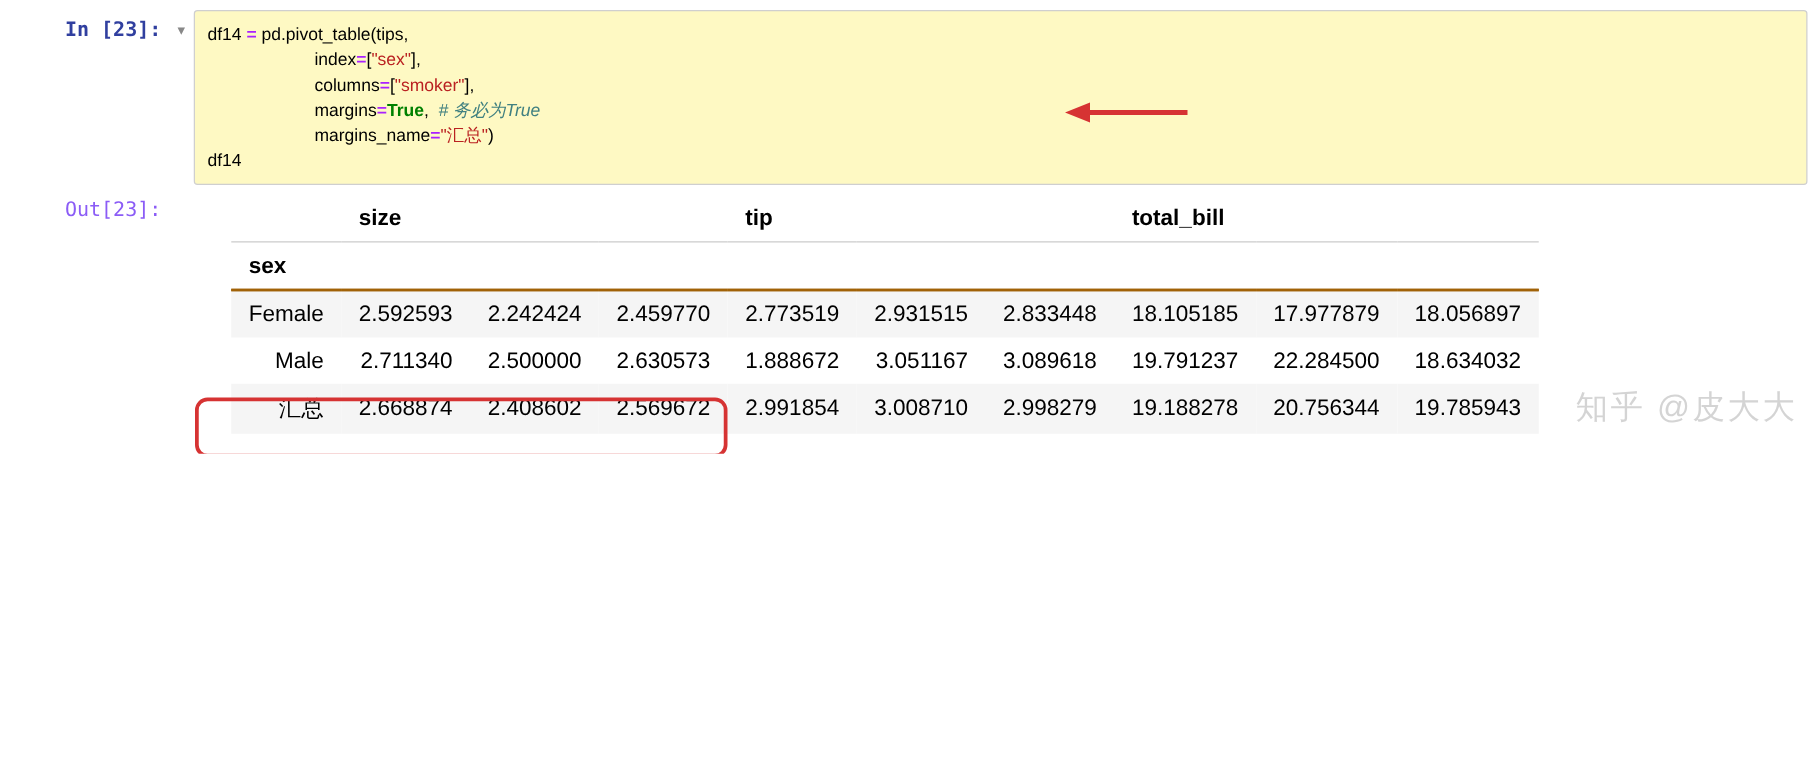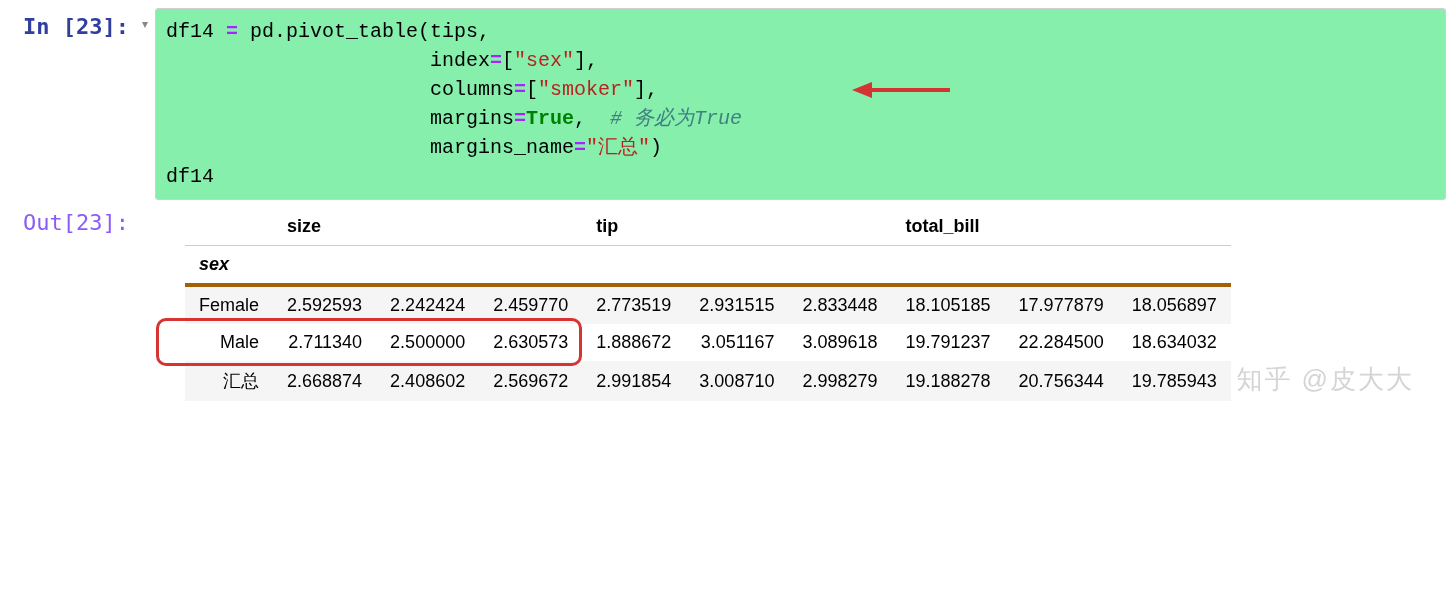--- a/index.html
+++ b/index.html
@@ -6,46 +6,46 @@
     body {
       font-family: "Helvetica Neue", Helvetica, Arial, sans-serif;
       background: #fff;
       width: 1456px;
       padding: 4px 10px;
       position: relative;
     }
     .cell-row { display: flex; align-items: flex-start; margin: 4px 0; }
     .prompt {
       font-family: "Menlo", "Monaco", monospace;
-      font-size: 22px;
+      font-size: 16px;
       width: 125px;
       text-align: right;
       padding: 6px 6px 0 0;
       flex-shrink: 0;
     }
     .prompt-in { color: #303F9F; font-weight: bold; }
     .prompt-num { color: #303F9F; font-weight: bold; }
     .prompt-out { color: #8b5cf6; font-weight: normal; }
     .collapser {
       width: 20px;
       flex-shrink: 0;
       text-align: center;
       color: #888;
       font-size: 12px;
       padding-top: 9px;
       cursor: pointer;
     }
     .code-area {
       flex: 1;
-      background: #86efac;
+      background: #fef9c3;
       border: 1px solid #cfcfcf;
       border-radius: 3px;
       padding: 8px 10px;
-      font-family: Liberation Mono, monospace;
-      font-size: 20px;
+      font-family: Liberation Sans, sans-serif;
+      font-size: 14px;
       line-height: 1.45;
       white-space: pre;
       overflow: hidden;
     }
     .tok-op { color: #AA22FF; font-weight: bold; }
     .tok-id { color: #000; }
     .tok-punct { color: #000; }
     .tok-str { color: #BA2121; }
     .tok-kw { color: #008000; font-weight: bold; }
     .tok-comment { color: #408080; font-style: italic; }
@@ -63,41 +63,40 @@
       text-align: right;
       font-variant-numeric: tabular-nums;
     }
     table.dataframe thead th {
       font-weight: bold;
       border-bottom: 1px solid #ccc;
       text-align: left;
       margin-top: 31px;
     }
     table.dataframe thead tr:last-child th {
-      border-bottom: 4px solid #a16207;
-      font-style: italic;
+      border-bottom: 2px solid #a16207;
     }
     table.dataframe tbody tr:nth-child(odd) { background: #f5f5f5; }
     table.dataframe tbody th {
       text-align: right;
       font-weight: normal;
     }
     .highlight-box {
       border: 3px solid #d63333;
       border-radius: 10px;
       position: absolute;
       pointer-events: none;
     }
     .arrow {
       position: absolute;
       pointer-events: none;
     }
     .watermark {
       position: absolute;
-      right: 42px;
+      right: 18px;
       bottom: 20px;
       font-size: 26px;
       color: #aaa;
       opacity: 0.5;
       font-weight: 300;
       letter-spacing: 2px;
     }
   </style>
 </head>
 <body>

